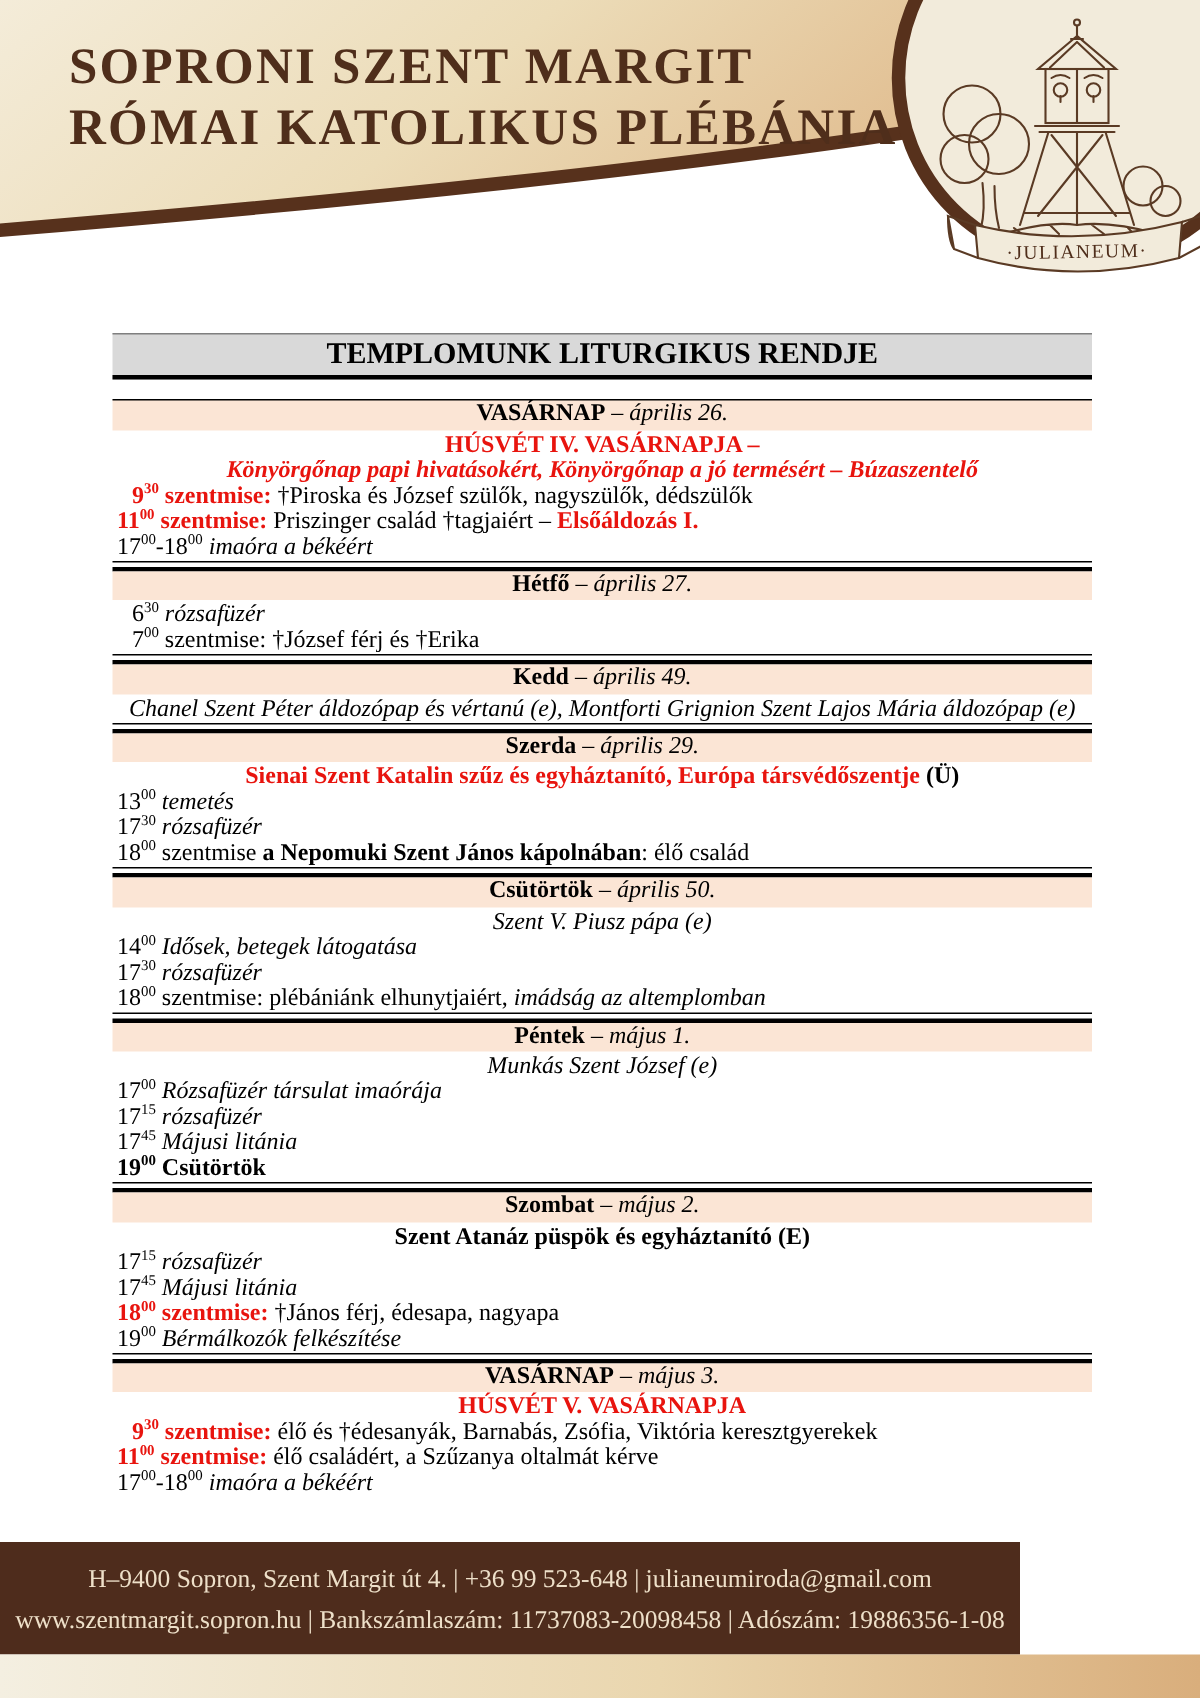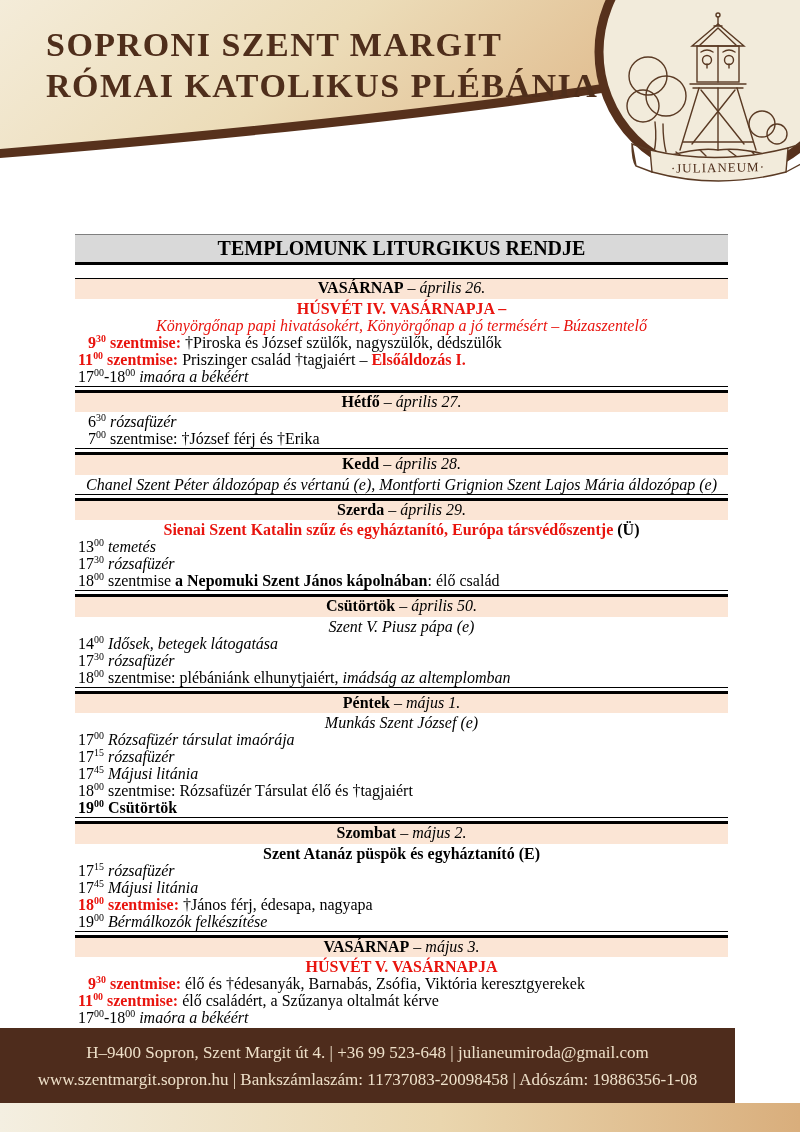--- a/index.html
+++ b/index.html
@@ -7,43 +7,43 @@
         font-family:"Liberation Serif",serif;color:#000;}
 
   
   .hdr{position:absolute;top:0;left:0;width:800px;height:200px;}
   .hdr svg{position:absolute;top:0;left:0;}
   .hdr-title{position:absolute;left:46px;top:24px;color:var(--brown-text);
              font-size:34px;line-height:41px;font-weight:bold;letter-spacing:1.5px;
              font-family:"Liberation Serif",serif;}
 
   
-  .content{position:absolute;left:75px;top:234px;width:653px;font-size:16px;}
+  .content{position:absolute;left:75px;top:222px;width:653px;font-size:16px;}
   .title-band{background:var(--gray);border-top:1px solid #7f7f7f;
               border-bottom:3px solid #000;text-align:center;font-weight:bold;
               font-size:20px;line-height:24px;padding:1px 0 2px;}
   .band{background:var(--peach);text-align:center;line-height:18.5px;padding:0 0 1px;}
   .band.first{border-top:1px solid #000;margin-top:13px;}
   .band .day{font-weight:bold;}
   .band .date{font-style:italic;}
   .divider{height:3px;border-top:1px solid #000;border-bottom:3px solid #000;margin:0;}
   .sec{padding:1px 0 1px;}
   .line{line-height:17px;padding-left:3px;}
   .line.center{text-align:center;padding-left:0;}
   .line.indent{padding-left:13px;}
   .line.nowrap{white-space:nowrap;}
   .seg-normal{}
   .seg-bold{font-weight:bold;}
   .seg-italic{font-style:italic;}
   .seg-red-bold{color:var(--red);font-weight:bold;}
-  .seg-red-italic{color:var(--red);font-style:italic;}
+  .seg-red-italic{color:var(--red);font-style:italic;font-weight:bold;}
   sup{font-size:0.62em;line-height:0;vertical-align:super;}
 
   
-  .footer{position:absolute;left:0;top:1028px;width:735px;height:75px;
+  .footer{position:absolute;left:0;top:1028px;width:680px;height:75px;
           background:var(--brown-dark);color:var(--cream-text);text-align:center;
           font-size:17px;}
   .footer .f-line1{padding-top:15px;}
   .footer .f-line2{padding-top:7px;}
   .bottom-strip{position:absolute;left:0;top:1103px;width:800px;height:29px;
           background:linear-gradient(90deg,#f4efe1 0%,#ead6ae 55%,#d9ae7c 100%);}
 </style>
 </head>
 <body>
 
@@ -116,21 +116,21 @@
           <div class="line"><span class="seg-red-bold">11<sup>00</sup></span><span class="seg-red-bold"> szentmise: </span><span class="seg-normal">Priszinger család †tagjaiért – </span><span class="seg-red-bold">Elsőáldozás I.</span></div>
           <div class="line"><span class="seg-normal">17<sup>00</sup></span><span class="seg-normal">-</span><span class="seg-normal">18<sup>00</sup></span><span class="seg-italic"> imaóra a békéért</span></div>
         </div>
         <div class="divider"></div>
         <div class="band"><span class="day">Hétfő</span><span class="date"> – április 27.</span></div>
         <div class="sec">
           <div class="line indent"><span class="seg-normal">6<sup>30</sup></span><span class="seg-italic"> rózsafüzér</span></div>
           <div class="line indent"><span class="seg-normal">7<sup>00</sup></span><span class="seg-normal"> szentmise: †József férj és †Erika</span></div>
         </div>
         <div class="divider"></div>
-        <div class="band"><span class="day">Kedd</span><span class="date"> – április 28.</span></div>
+        <div class="band"><span class="day">Kedd</span><span class="date"> – április 49.</span></div>
         <div class="sec">
           <div class="line center nowrap"><span class="seg-italic">Chanel Szent Péter áldozópap és vértanú (e), Montforti Grignion Szent Lajos Mária áldozópap (e)</span></div>
         </div>
         <div class="divider"></div>
         <div class="band"><span class="day">Szerda</span><span class="date"> – április 29.</span></div>
         <div class="sec">
           <div class="line center"><span class="seg-red-bold">Sienai Szent Katalin szűz és egyháztanító, Európa társvédőszentje </span><span class="seg-bold">(Ü)</span></div>
           <div class="line"><span class="seg-normal">13<sup>00</sup></span><span class="seg-italic"> temetés</span></div>
           <div class="line"><span class="seg-normal">17<sup>30</sup></span><span class="seg-italic"> rózsafüzér</span></div>
           <div class="line"><span class="seg-normal">18<sup>00</sup></span><span class="seg-normal"> szentmise </span><span class="seg-bold">a Nepomuki Szent János kápolnában</span><span class="seg-normal">: élő család</span></div>
@@ -143,21 +143,20 @@
           <div class="line"><span class="seg-normal">17<sup>30</sup></span><span class="seg-italic"> rózsafüzér</span></div>
           <div class="line"><span class="seg-normal">18<sup>00</sup></span><span class="seg-normal"> szentmise: plébániánk elhunytjaiért, </span><span class="seg-italic">imádság az altemplomban</span></div>
         </div>
         <div class="divider"></div>
         <div class="band"><span class="day">Péntek</span><span class="date"> – május 1.</span></div>
         <div class="sec">
           <div class="line center"><span class="seg-italic">Munkás Szent József (e)</span></div>
           <div class="line"><span class="seg-normal">17<sup>00</sup></span><span class="seg-italic"> Rózsafüzér társulat imaórája</span></div>
           <div class="line"><span class="seg-normal">17<sup>15</sup></span><span class="seg-italic"> rózsafüzér</span></div>
           <div class="line"><span class="seg-normal">17<sup>45</sup></span><span class="seg-italic"> Májusi litánia</span></div>
-          <div class="line"><span class="seg-normal">18<sup>00</sup></span><span class="seg-normal"> szentmise: Rózsafüzér Társulat élő és †tagjaiért</span></div>
           <div class="line"><span class="seg-bold">19<sup>00</sup></span><span class="seg-bold"> Csütörtök</span></div>
         </div>
         <div class="divider"></div>
         <div class="band"><span class="day">Szombat</span><span class="date"> – május 2.</span></div>
         <div class="sec">
           <div class="line center"><span class="seg-bold">Szent Atanáz püspök és egyháztanító (E)</span></div>
           <div class="line"><span class="seg-normal">17<sup>15</sup></span><span class="seg-italic"> rózsafüzér</span></div>
           <div class="line"><span class="seg-normal">17<sup>45</sup></span><span class="seg-italic"> Májusi litánia</span></div>
           <div class="line"><span class="seg-red-bold">18<sup>00</sup></span><span class="seg-red-bold"> szentmise: </span><span class="seg-normal">†János férj, édesapa, nagyapa</span></div>
           <div class="line"><span class="seg-normal">19<sup>00</sup></span><span class="seg-italic"> Bérmálkozók felkészítése</span></div>

